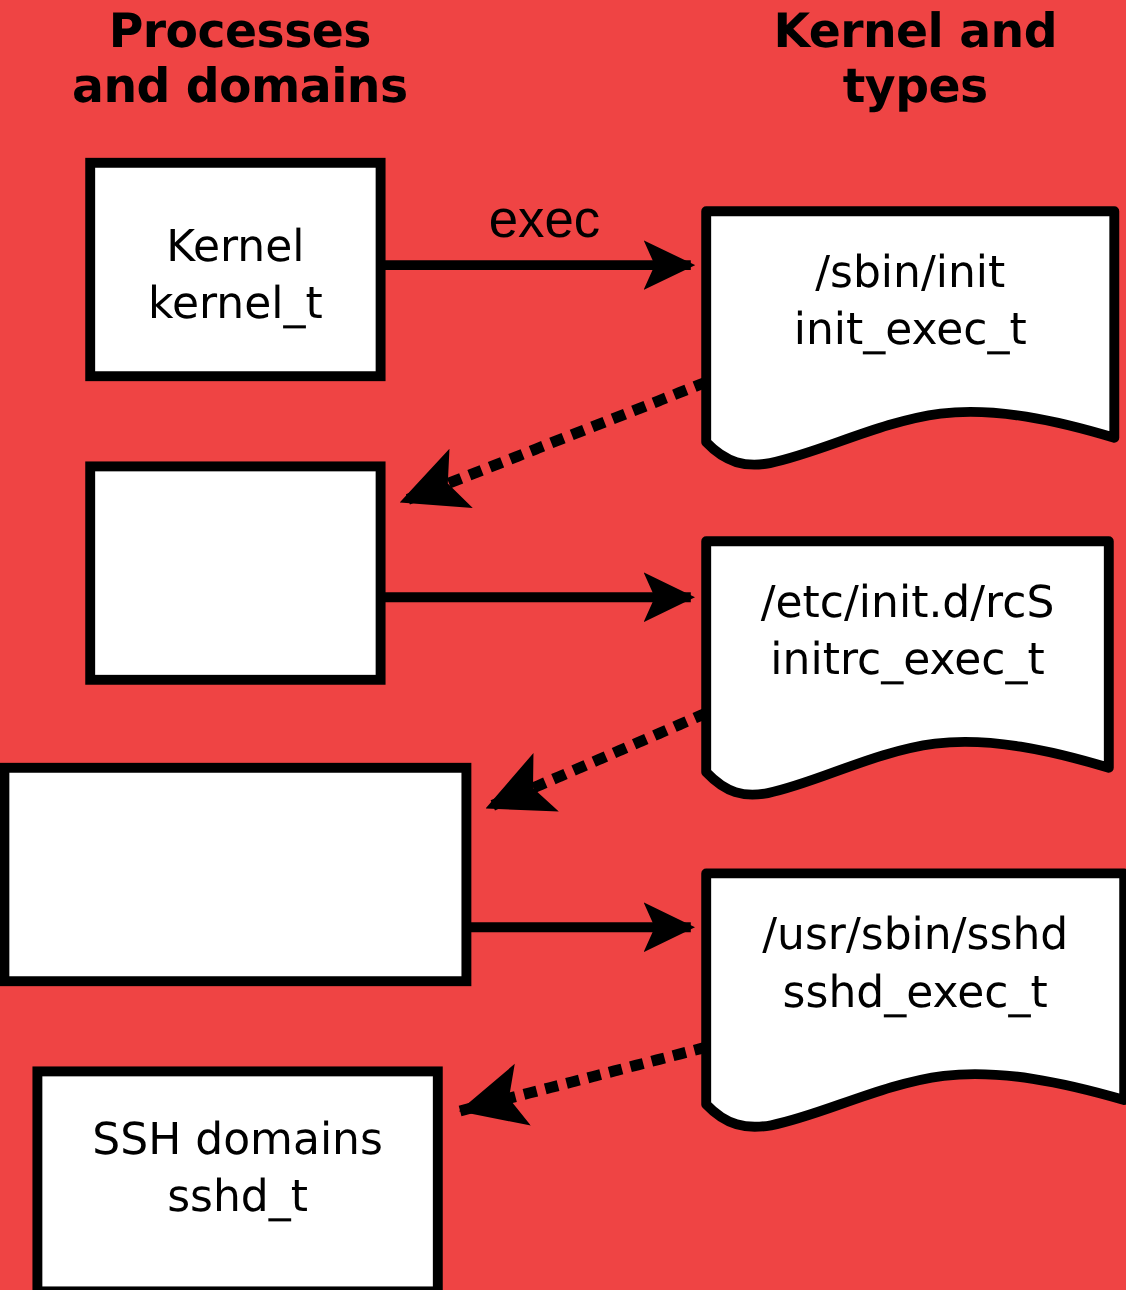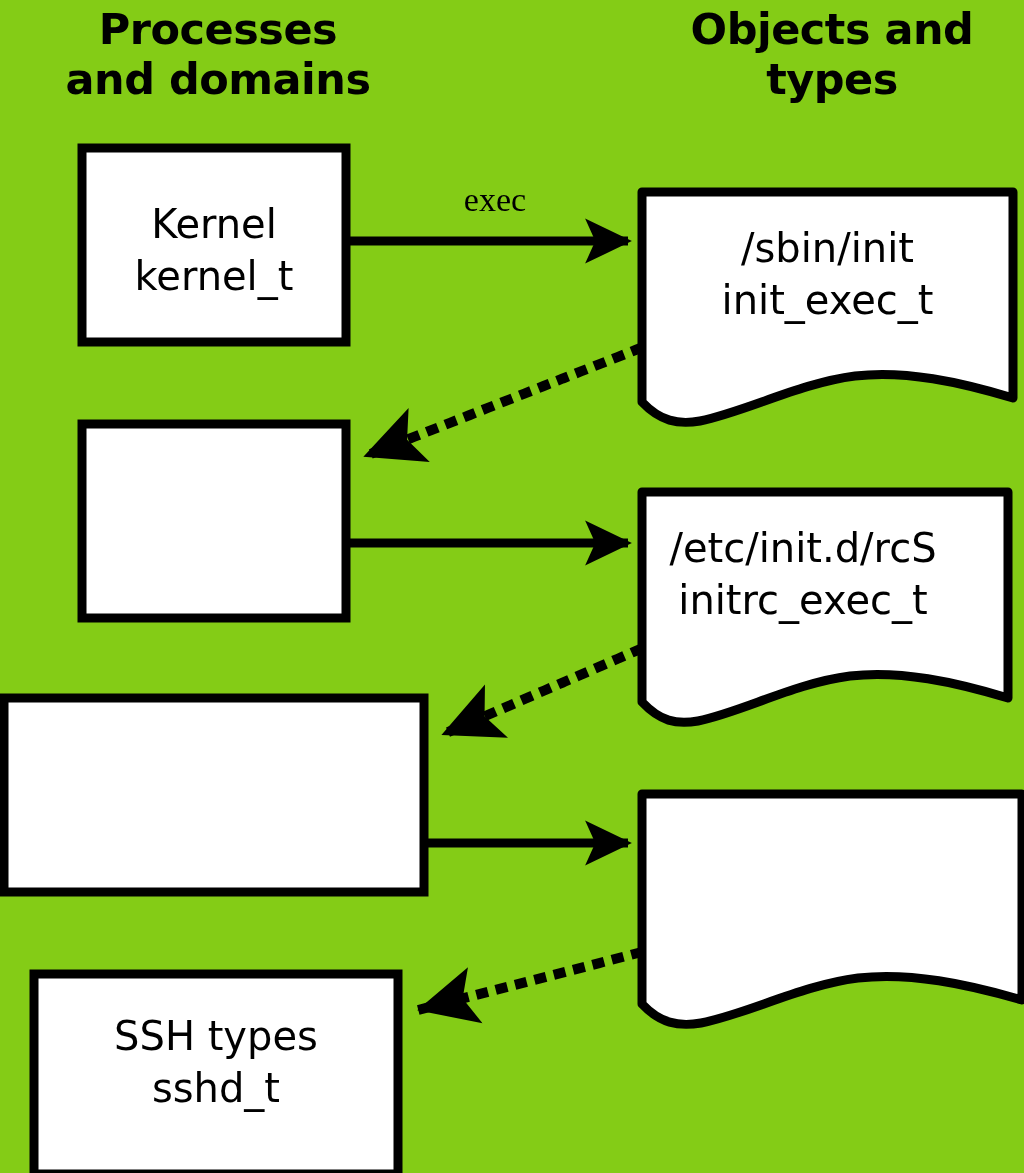--- a/index.html
+++ b/index.html
@@ -10,21 +10,21 @@
   }
   body {
     font-family: "DejaVu Sans", sans-serif;
     color: #000000;
   }
   #canvas {
     position: relative;
     width: 1024px;
     height: 1173px;
     overflow: hidden;
-    background: #84cc16;
+    background: #ef4444;
   }
   #diagram-svg {
     position: absolute;
     left: 0;
     top: 0;
     width: 1024px;
     height: 1173px;
   }
   .col-heading {
     position: absolute;
@@ -50,35 +50,35 @@
     position: absolute;
     font-family: "DejaVu Sans", sans-serif;
     font-size: 40px;
     line-height: 52px;
     text-align: center;
     white-space: pre-line;
     pointer-events: none;
   }
   .edge-label {
     position: absolute;
-    font-family: Liberation Serif, serif;
-    font-size: 34px;
+    font-family: Liberation Sans, sans-serif;
+    font-size: 48px;
     line-height: 40px;
     text-align: center;
   }
 </style>
 </head>
 <body>
 
 <div id="canvas">
 
   <div class="col-heading" id="heading-processes">Processes
 and domains</div>
 
-  <div class="col-heading" id="heading-objects">Objects and
+  <div class="col-heading" id="heading-objects">Kernel and
 types</div>
 
   <svg id="diagram-svg" viewBox="0 0 1024 1173" xmlns="http://www.w3.org/2000/svg">
     <defs>
       <marker id="arrow-solid" viewBox="0 0 12 12" refX="11" refY="6" markerWidth="5.2" markerHeight="5.2" orient="auto-start-reverse">
         <path d="M 0 0.2 L 12 6 L 0 11.8 L 2.6 6 Z" fill="#000000"></path>
       </marker>
       <marker id="arrow-dotted" viewBox="0 0 12 12" refX="11" refY="6" markerWidth="6.0" markerHeight="6.0" orient="auto-start-reverse">
         <path d="M 0 0.2 L 12 6 L 0 11.8 L 2.6 6 Z" fill="#000000"></path>
       </marker>
@@ -127,25 +127,27 @@
 
     
     <line x1="638" y1="953" x2="422" y2="1009" stroke="#000000" stroke-width="10" stroke-dasharray="2 18" stroke-linecap="square" marker-end="url(#arrow-dotted)"></line>
   </svg>
 
   <div class="node-label" style="left:82px; top:198px; width:264px;">Kernel
 kernel_t</div>
 
 
 
-  <div class="node-label" style="left:34px; top:1010px; width:364px;">SSH types
+  <div class="node-label" style="left:34px; top:1010px; width:364px;">SSH domains
 sshd_t</div>
 
   <div class="node-label" style="left:642px; top:222px; width:371px;">/sbin/init
 init_exec_t</div>
 
-  <div class="node-label" style="left:620px; top:522px; width:366px;">/etc/init.d/rcS
+  <div class="node-label" style="left:642px; top:522px; width:366px;">/etc/init.d/rcS
 initrc_exec_t</div>
 
+  <div class="node-label" style="left:642px; top:824px; width:380px;">/usr/sbin/sshd
+sshd_exec_t</div>
 
   <div class="edge-label" style="left:380px; top:180px; width:230px;">exec</div>
 
 </div>
 
 </body></html>

